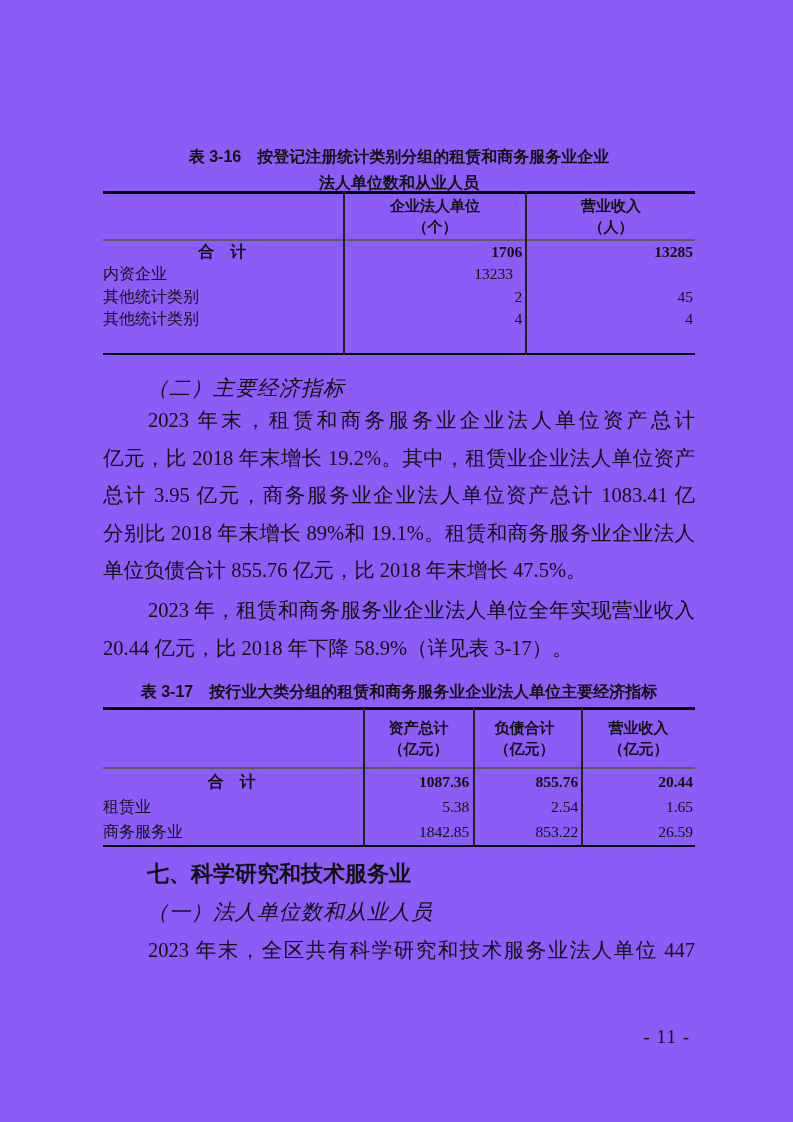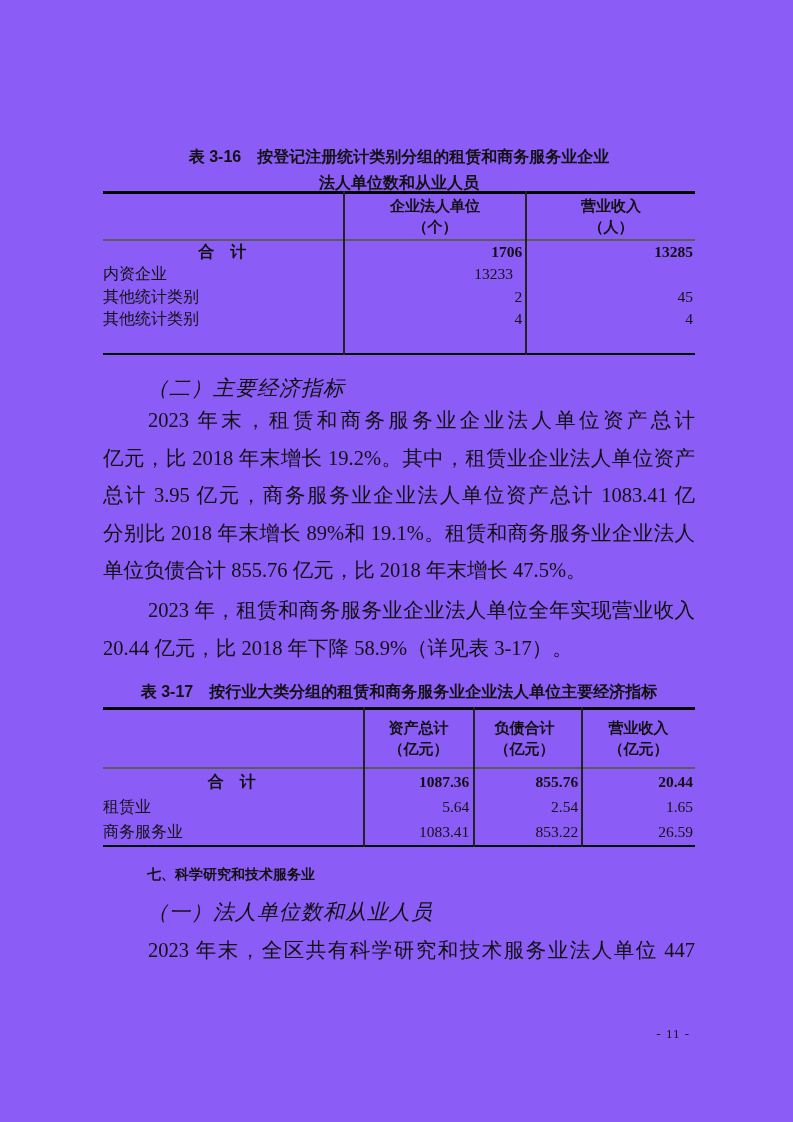--- a/index.html
+++ b/index.html
@@ -22,22 +22,22 @@
   .num{text-align:right;padding-right:2px;font-size:15.5px;overflow:hidden;}
   .total{font-weight:700;}
   .total .stub{text-align:center;font-family:"Liberation Sans","DejaVu Sans",sans-serif;}
   .w240{width:240px;} .w182{width:182px;} .w170{width:170px;}
   .w260{width:260px;} .w110{width:110px;} .w108{width:108px;} .w114{width:114px;}
   .para{position:absolute;left:103px;width:592px;}
   .bl{height:37.6px;line-height:37.6px;font-size:20.5px;overflow:hidden;white-space:normal;}
   .fill{text-align:justify;text-align-last:justify;}
   .ind{text-indent:45px;}
   .kaiti{position:absolute;font-family:"Liberation Serif","DejaVu Serif",serif;font-style:italic;font-size:21px;line-height:26px;letter-spacing:1px;}
-  .hei{position:absolute;font-family:"Liberation Sans","DejaVu Sans",sans-serif;font-weight:700;font-size:14px;line-height:26px;}
-  .pagenum{position:absolute;font-size:13px;letter-spacing:1px;}
+  .hei{position:absolute;font-family:"Liberation Sans","DejaVu Sans",sans-serif;font-weight:700;font-size:22px;line-height:26px;}
+  .pagenum{position:absolute;font-size:19px;letter-spacing:1px;}
 </style>
 </head>
 <body>
 
 <div class="page">
 
   <div class="abs ctr tbl-title" style="top:146px">表 3-16　按登记注册统计类别分组的租赁和商务服务业企业</div>
   <div class="abs ctr tbl-title" style="top:172px">法人单位数和从业人员</div>
 
   <div class="tbl" style="top:191px;height:164px">
@@ -119,27 +119,27 @@
 
     <div class="rows" style="top:62px">
       <div class="trow t17row total">
         <div class="stub w260">合　计</div>
         <div class="num w110">1087.36</div>
         <div class="num w108">855.76</div>
         <div class="num w114">20.44</div>
       </div>
       <div class="trow t17row">
         <div class="stub w260">租赁业</div>
-        <div class="num w110">5.64</div>
+        <div class="num w110">5.38</div>
         <div class="num w108">2.54</div>
         <div class="num w114">1.65</div>
       </div>
       <div class="trow t17row">
         <div class="stub w260">商务服务业</div>
-        <div class="num w110">1083.41</div>
+        <div class="num w110">1842.85</div>
         <div class="num w108">853.22</div>
         <div class="num w114">26.59</div>
       </div>
     </div>
   </div>
 
   <div class="hei" style="top:861px;left:147px">七、科学研究和技术服务业</div>
   <div class="kaiti" style="top:899px;left:147px">（一）法人单位数和从业人员</div>
 
   <div class="para" style="top:932px">

